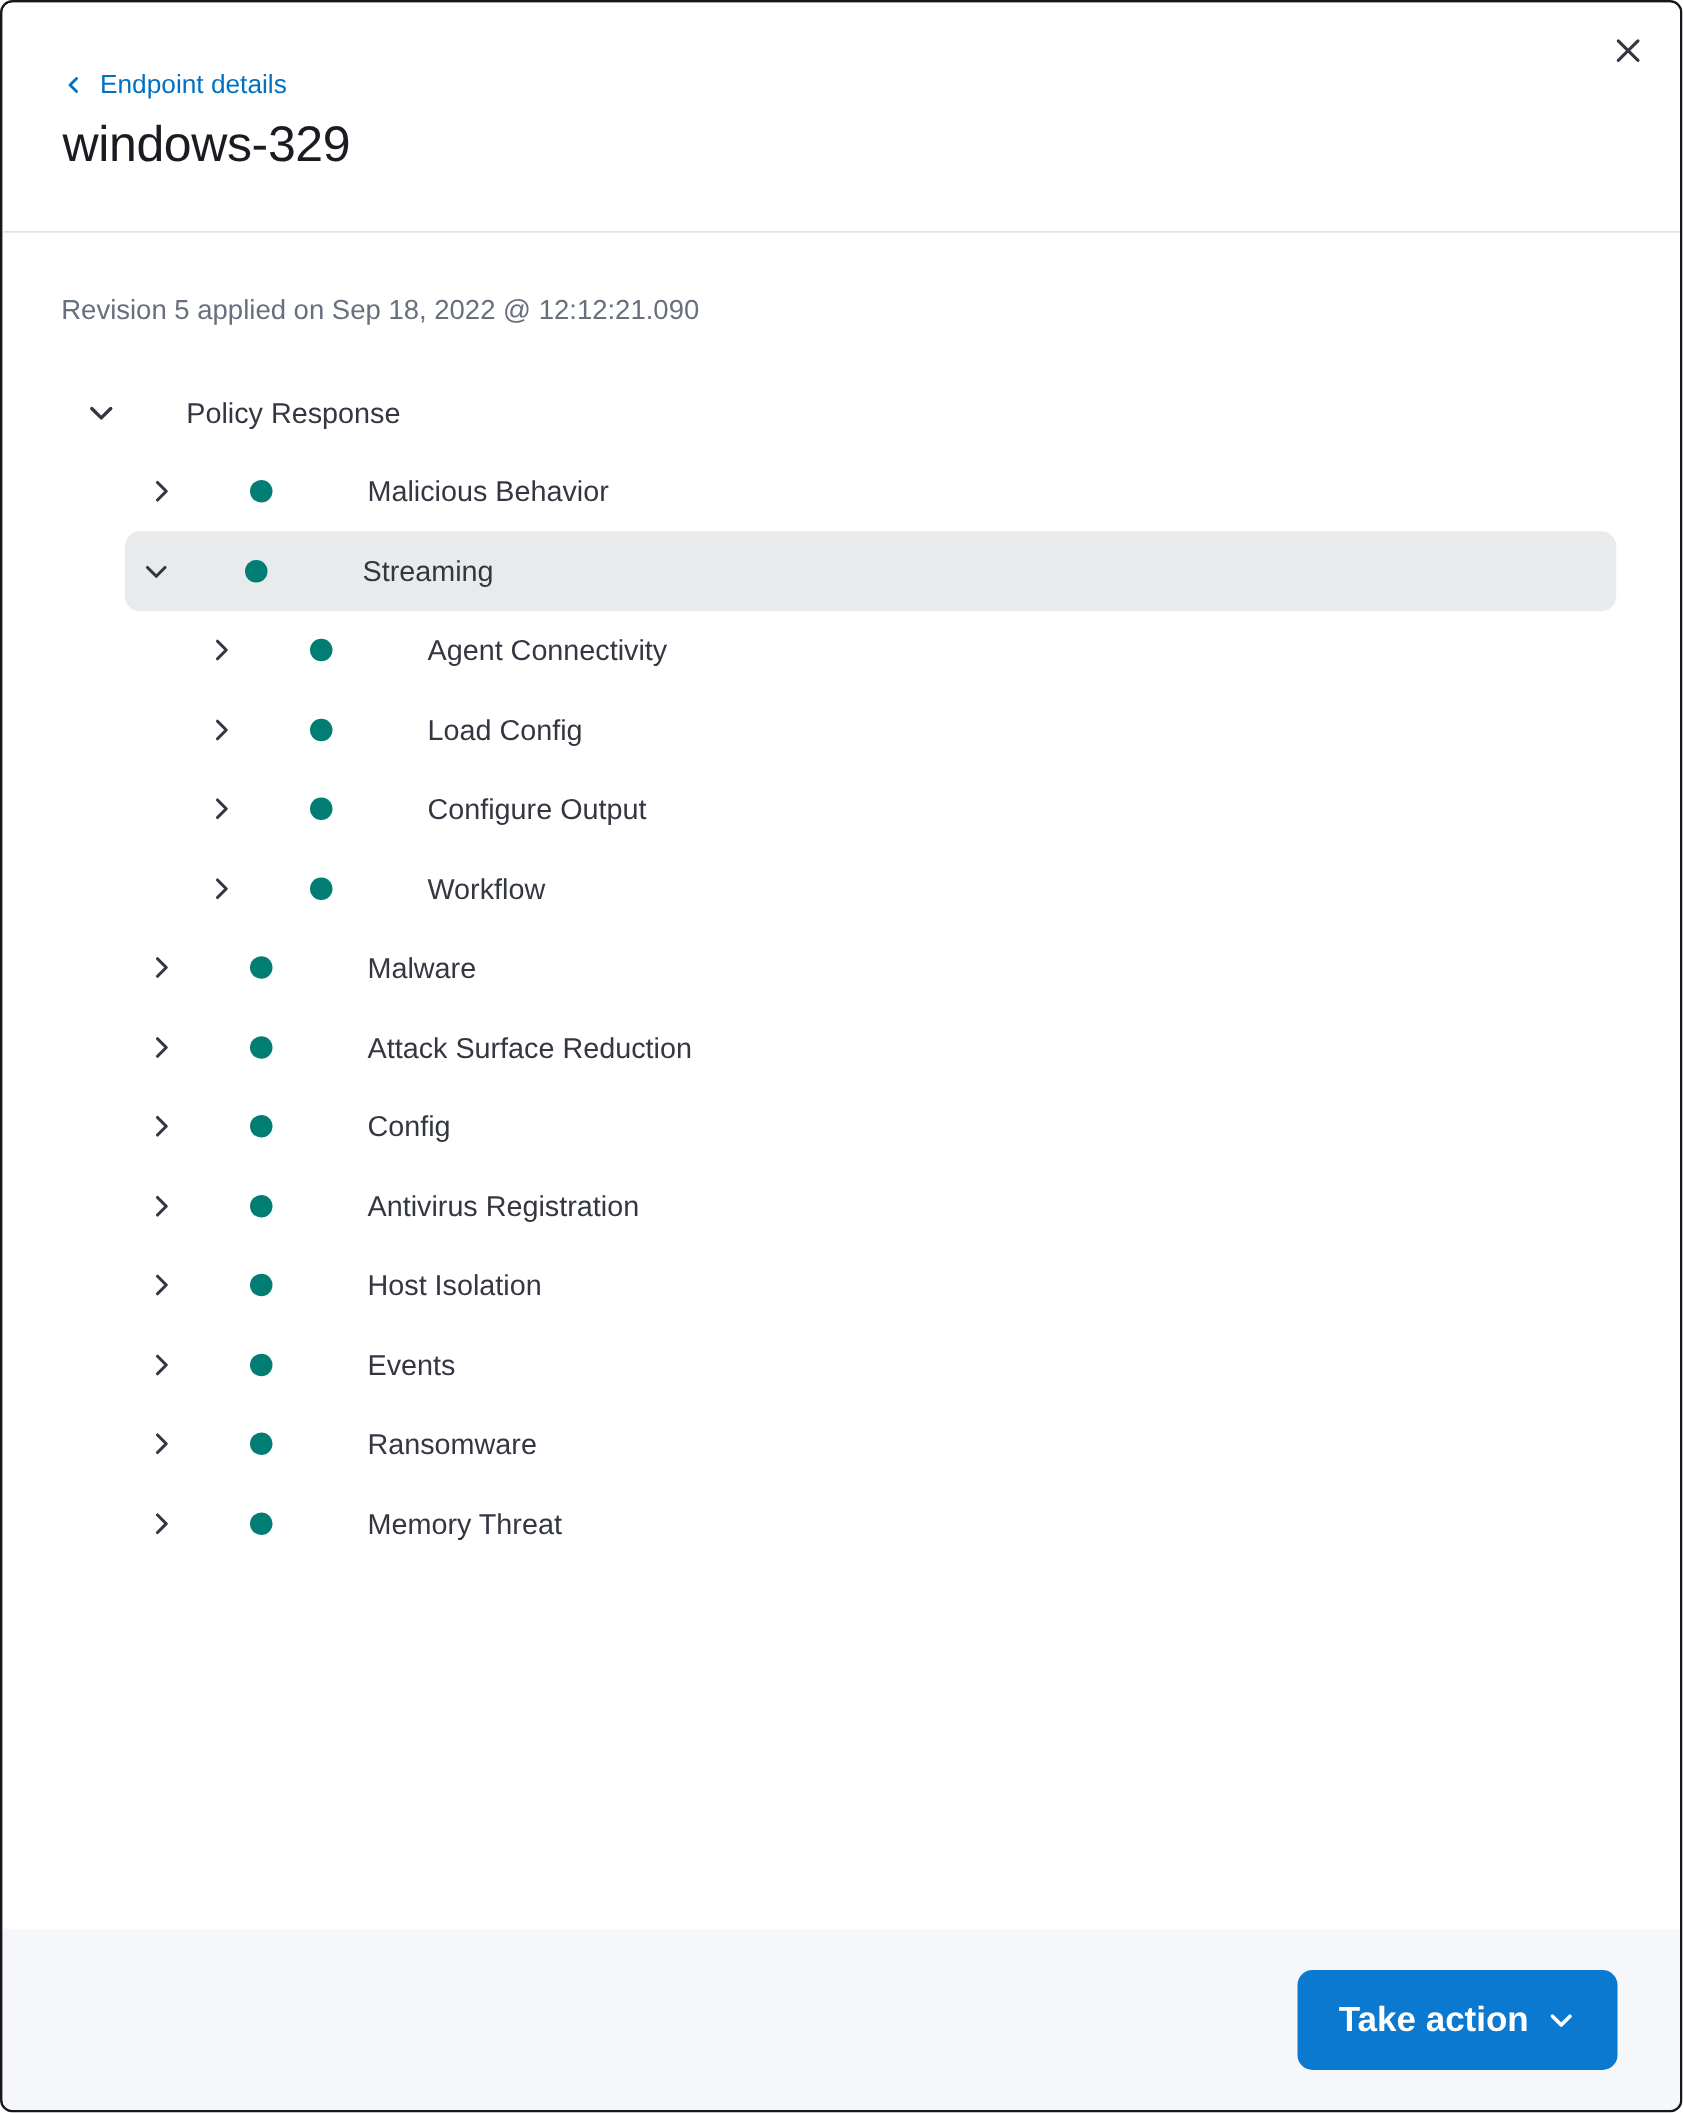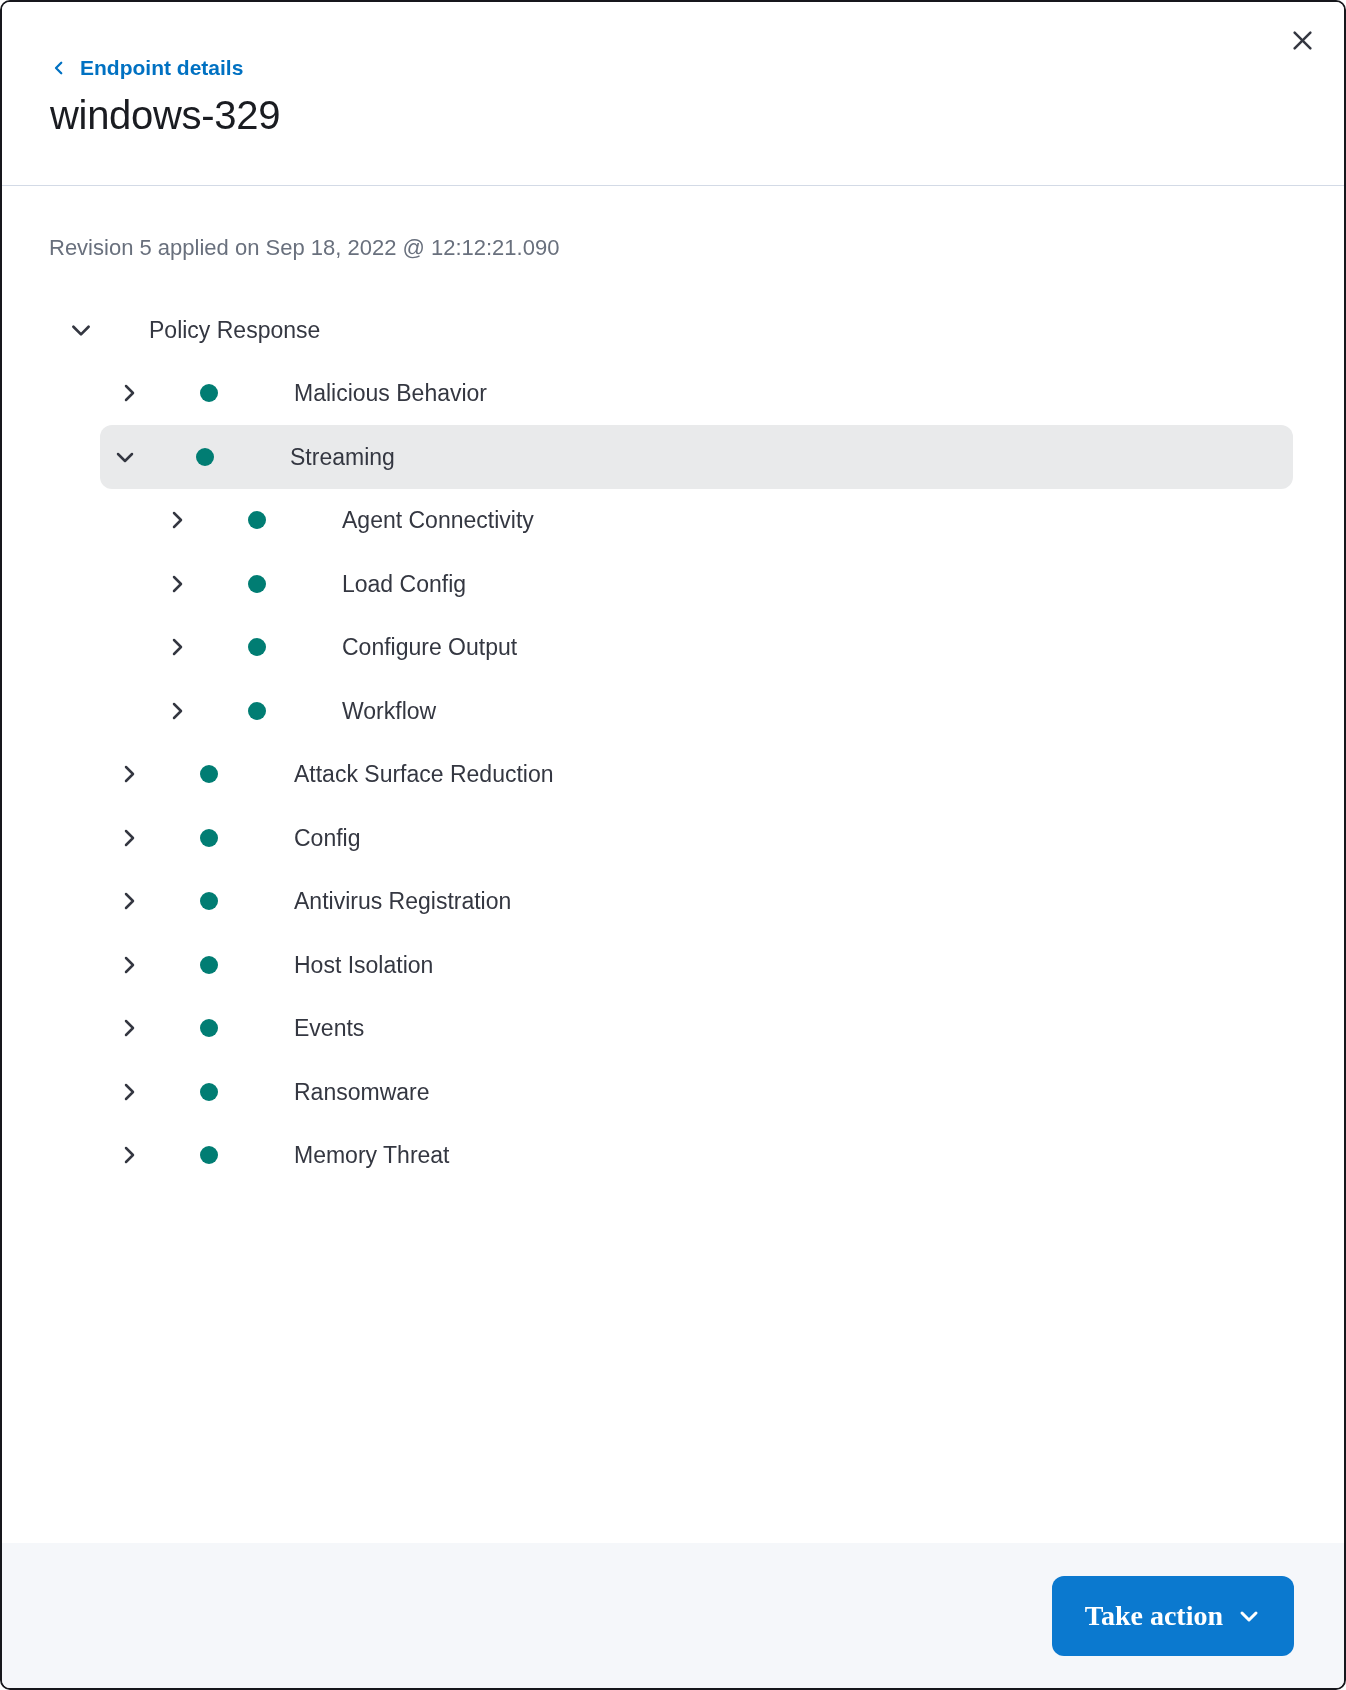--- a/index.html
+++ b/index.html
@@ -26,21 +26,21 @@
     padding: 54px 48px 0 48px;
     border-bottom: 1px solid var(--divider, #d3dae6);
     background: #fff;
   }
   .back-link {
     display: inline-flex;
     align-items: center;
     gap: 12px;
     color: var(--link, #0071c2);
     font-size: 21px;
-    font-weight: 700;
+    font-weight: 400;
     cursor: pointer;
     background: none; border: none;
     font-family: inherit;
   }
   .back-link svg { display: block; }
   .page-title {
     margin-top: 10px;
     font-size: 40px;
     line-height: 48px;
     font-weight: 400;
@@ -125,21 +125,21 @@
   .take-action-btn {
     display: inline-flex;
     align-items: center;
     gap: 14px;
     height: 80px;
     padding: 0 33px;
     background: var(--accent, #0b79cf);
     color: #ffffff;
     border: none;
     border-radius: 12px;
-    font-family: Liberation Serif, serif;
+    font-family: Liberation Sans, sans-serif;
     font-size: 28px;
     font-weight: 700;
     cursor: pointer;
   }
   .take-action-btn svg { display: block; }
 </style>
 </head>
 <body>
 
 <div class="window">
@@ -240,20 +240,30 @@
     <span class="lbl">Workflow</span>
   </div>
           <div class="tree-row lvl1">
     <span class="chev-box chev-right">
       <svg width="24" height="24" viewBox="0 0 24 24" fill="none" stroke="currentColor" stroke-width="2.5" stroke-linecap="round" stroke-linejoin="round">
                 <polyline points="9 5 16 12 9 19"></polyline>
               </svg>
     </span>
 
     <span class="dot"></span>
+    <span class="lbl">Malware</span>
+  </div>
+          <div class="tree-row lvl1">
+    <span class="chev-box chev-right">
+      <svg width="24" height="24" viewBox="0 0 24 24" fill="none" stroke="currentColor" stroke-width="2.5" stroke-linecap="round" stroke-linejoin="round">
+                <polyline points="9 5 16 12 9 19"></polyline>
+              </svg>
+    </span>
+
+    <span class="dot"></span>
     <span class="lbl">Attack Surface Reduction</span>
   </div>
           <div class="tree-row lvl1">
     <span class="chev-box chev-right">
       <svg width="24" height="24" viewBox="0 0 24 24" fill="none" stroke="currentColor" stroke-width="2.5" stroke-linecap="round" stroke-linejoin="round">
                 <polyline points="9 5 16 12 9 19"></polyline>
               </svg>
     </span>
 
     <span class="dot"></span>

